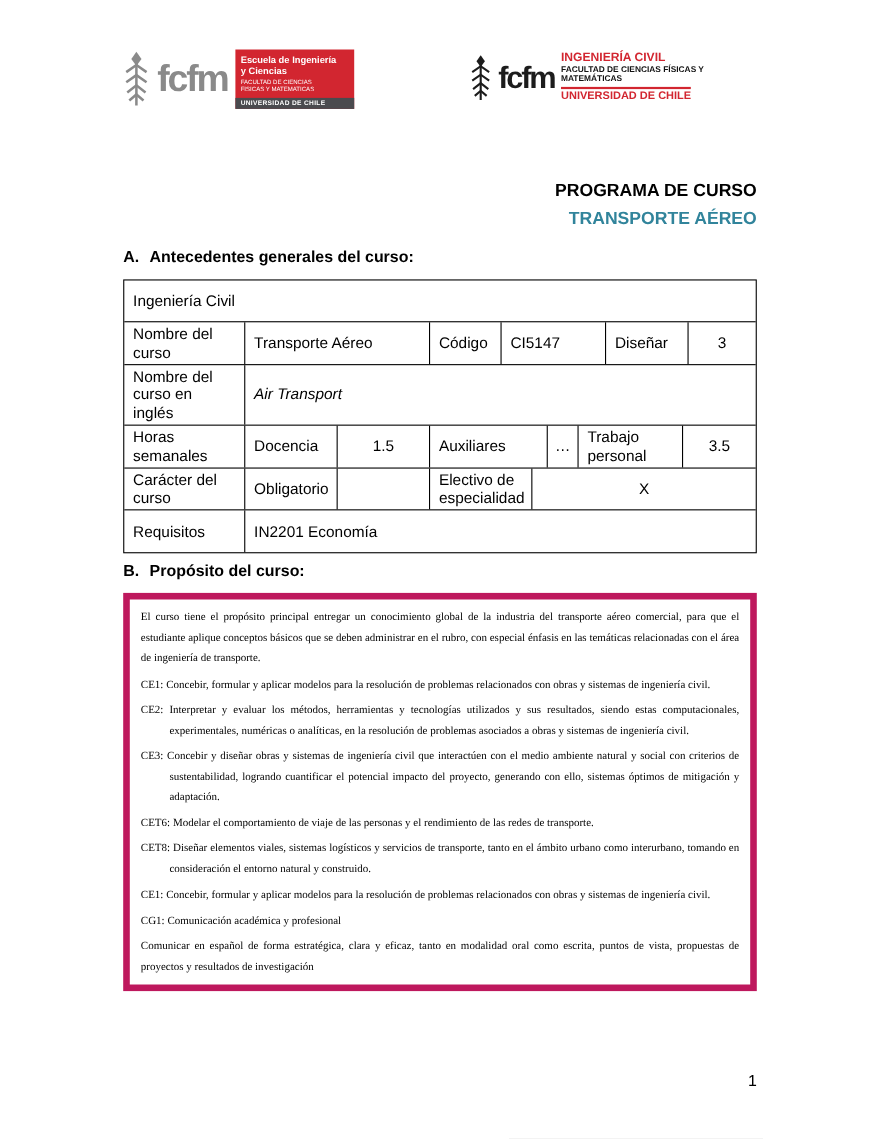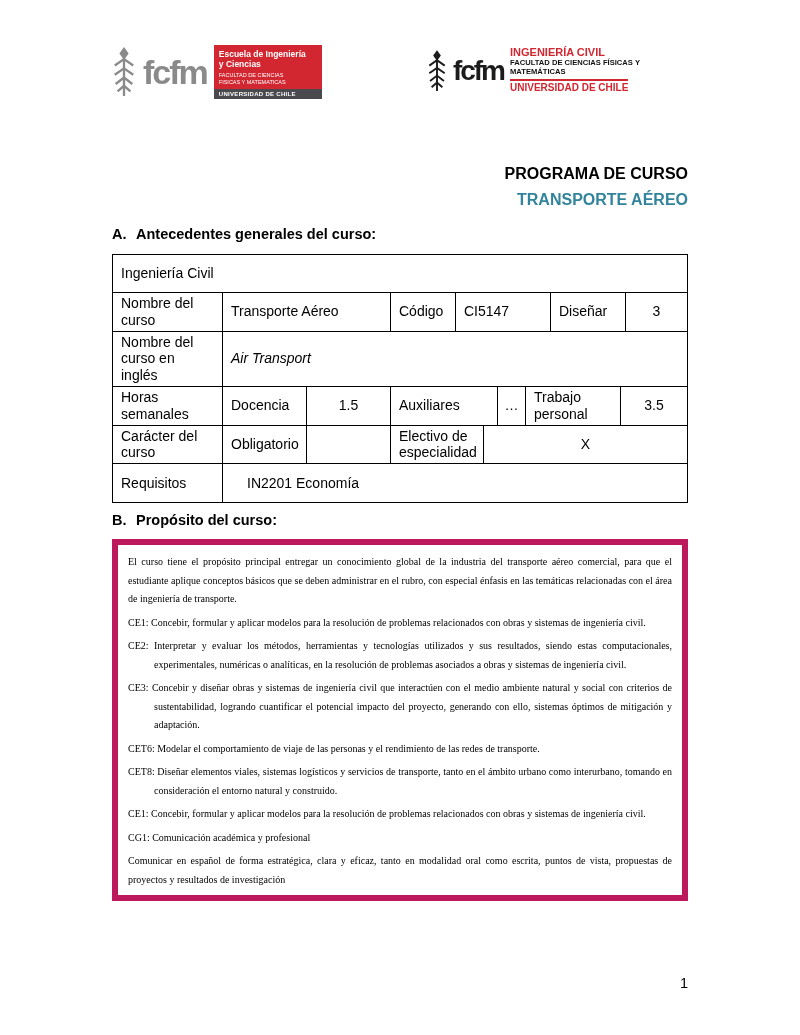--- a/index.html
+++ b/index.html
@@ -40,21 +40,21 @@
 
   
   .sec-heading { font-size:14.5px; font-weight:bold; }
   .sec-heading.a { margin:17px 0 12px 0; }
   .sec-heading.b { margin:9px 0 11px 0; }
   .sec-letter { display:inline-block; width:24px; }
 
   
   .tbl { border:1px solid #000; font-size:14px; }
   .trow { display:flex; border-bottom:1px solid #000; min-height:38px; }
-  .trow:last-child { border-bottom:none;gap:16px; }
+  .trow:last-child { border-bottom:none; }
   .tc { border-right:1px solid #000; padding:2px 8px; display:flex; align-items:center; line-height:1.2; }
   .tc:last-child { border-right:none; }
   .w-label{ width:110px; } .w-168{ width:168px; } .w-65{ width:65px; } .w-95{ width:95px; }
   .w-75{ width:75px; } .w-84{ width:84px; } .w-107{ width:107px; } .w-28{ width:28px; } .w-93{ width:93px; }
   .grow { flex:1; }
   .ctr { justify-content:center; text-align:center; padding:2px 2px; }
   .it { font-style:italic; }
 
   
   .purpose-box { border:6px solid #be185d; margin-top:0; padding:8px 10px 6px 10px; font-size:10px;font-family:Liberation Serif, serif; }

